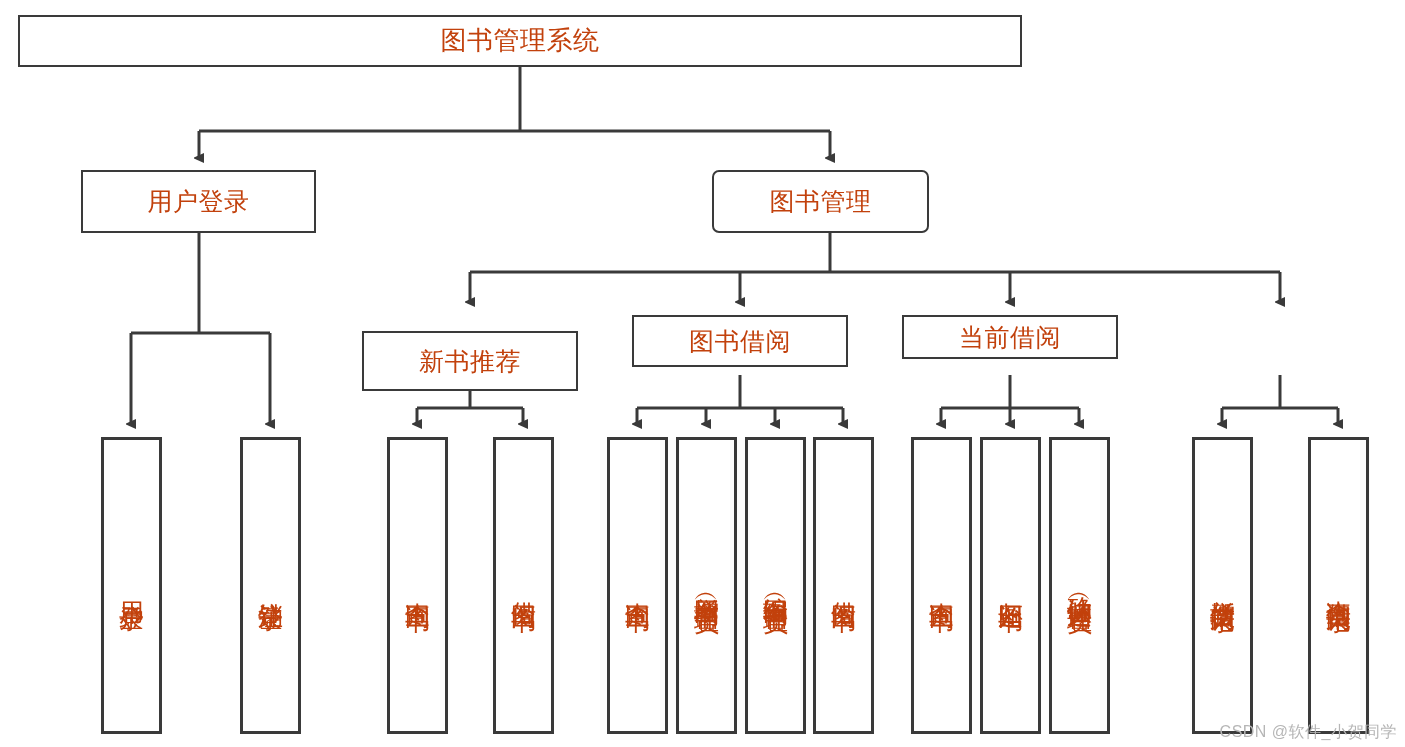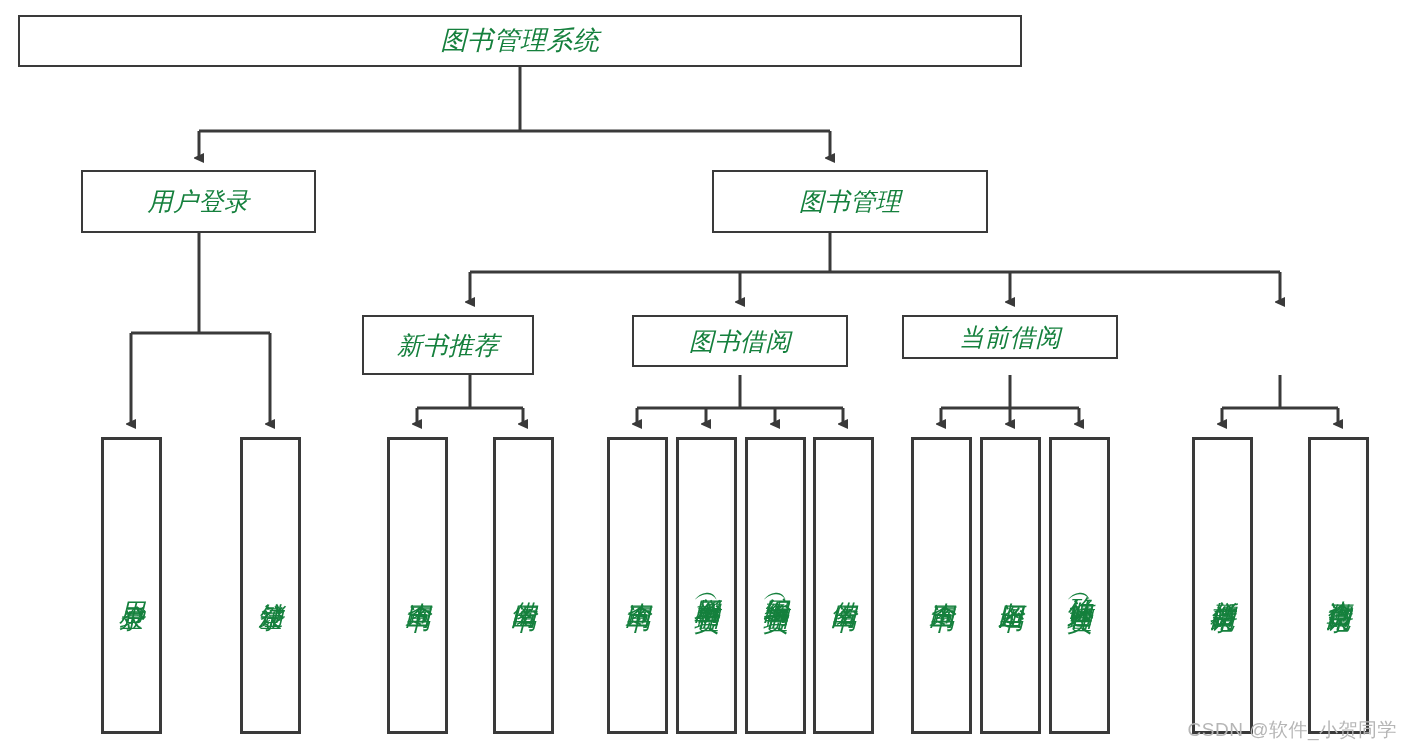--- a/index.html
+++ b/index.html
@@ -34,44 +34,43 @@
     background: #ffffff;
     display: flex;
     align-items: center;
     justify-content: center;
     text-align: center;
   }
   .node .label {
     font-size: 25px;
     line-height: 1.15;
     letter-spacing: 0.5px;
-    color: #15803d;
+    color: #c2410c;
     white-space: nowrap;
-    font-style: italic;
   }
   .node.leaf {
     border-width: 3px;
     align-items: center;
     justify-content: center;
   }
   .node.leaf .label {
     writing-mode: vertical-rl;
     text-orientation: upright;
     font-size: 25px;
     line-height: 1.32;
     letter-spacing: 2px;
     white-space: nowrap;
     max-height: 272px;
   }
   .node.root .label { font-size: 26px; }
   .watermark {
     position: absolute;
     right: 8px;
     bottom: 4px;
-    font-size: 19px;
+    font-size: 16px;
     color: #b6b6b6;
     white-space: nowrap;
     letter-spacing: 0.5px;
   }
 </style>
 </head>
 <body>
 
 <div id="canvas">
 
@@ -126,25 +125,25 @@
     </g>
   </svg>
 
   <div class="node root" style="left:18px; top:15px; width:1004px; height:52px;">
     <span class="label">图书管理系统</span>
   </div>
 
   <div class="node" style="left:81px; top:170px; width:235px; height:63px;">
     <span class="label">用户登录</span>
   </div>
-  <div class="node" style="left:712px; top:170px; width:276px; height:63px;">
+  <div class="node" style="left:712px; top:170px; width:217px; height:63px;border-radius:7px;">
     <span class="label">图书管理</span>
   </div>
 
-  <div class="node" style="left:362px; top:315px; width:172px; height:60px;align-items:center;">
+  <div class="node" style="left:362px; top:331px; width:216px; height:60px;align-items:center;">
     <span class="label">新书推荐</span>
   </div>
   <div class="node" style="left:632px; top:315px; width:216px; height:52px;">
     <span class="label">图书借阅</span>
   </div>
   <div class="node" style="left:902px; top:315px; width:216px; height:44px;">
     <span class="label">当前借阅</span>
   </div>
 
   <div class="node leaf" style="left:101px; top:437px; width:61px; height:297px;">

